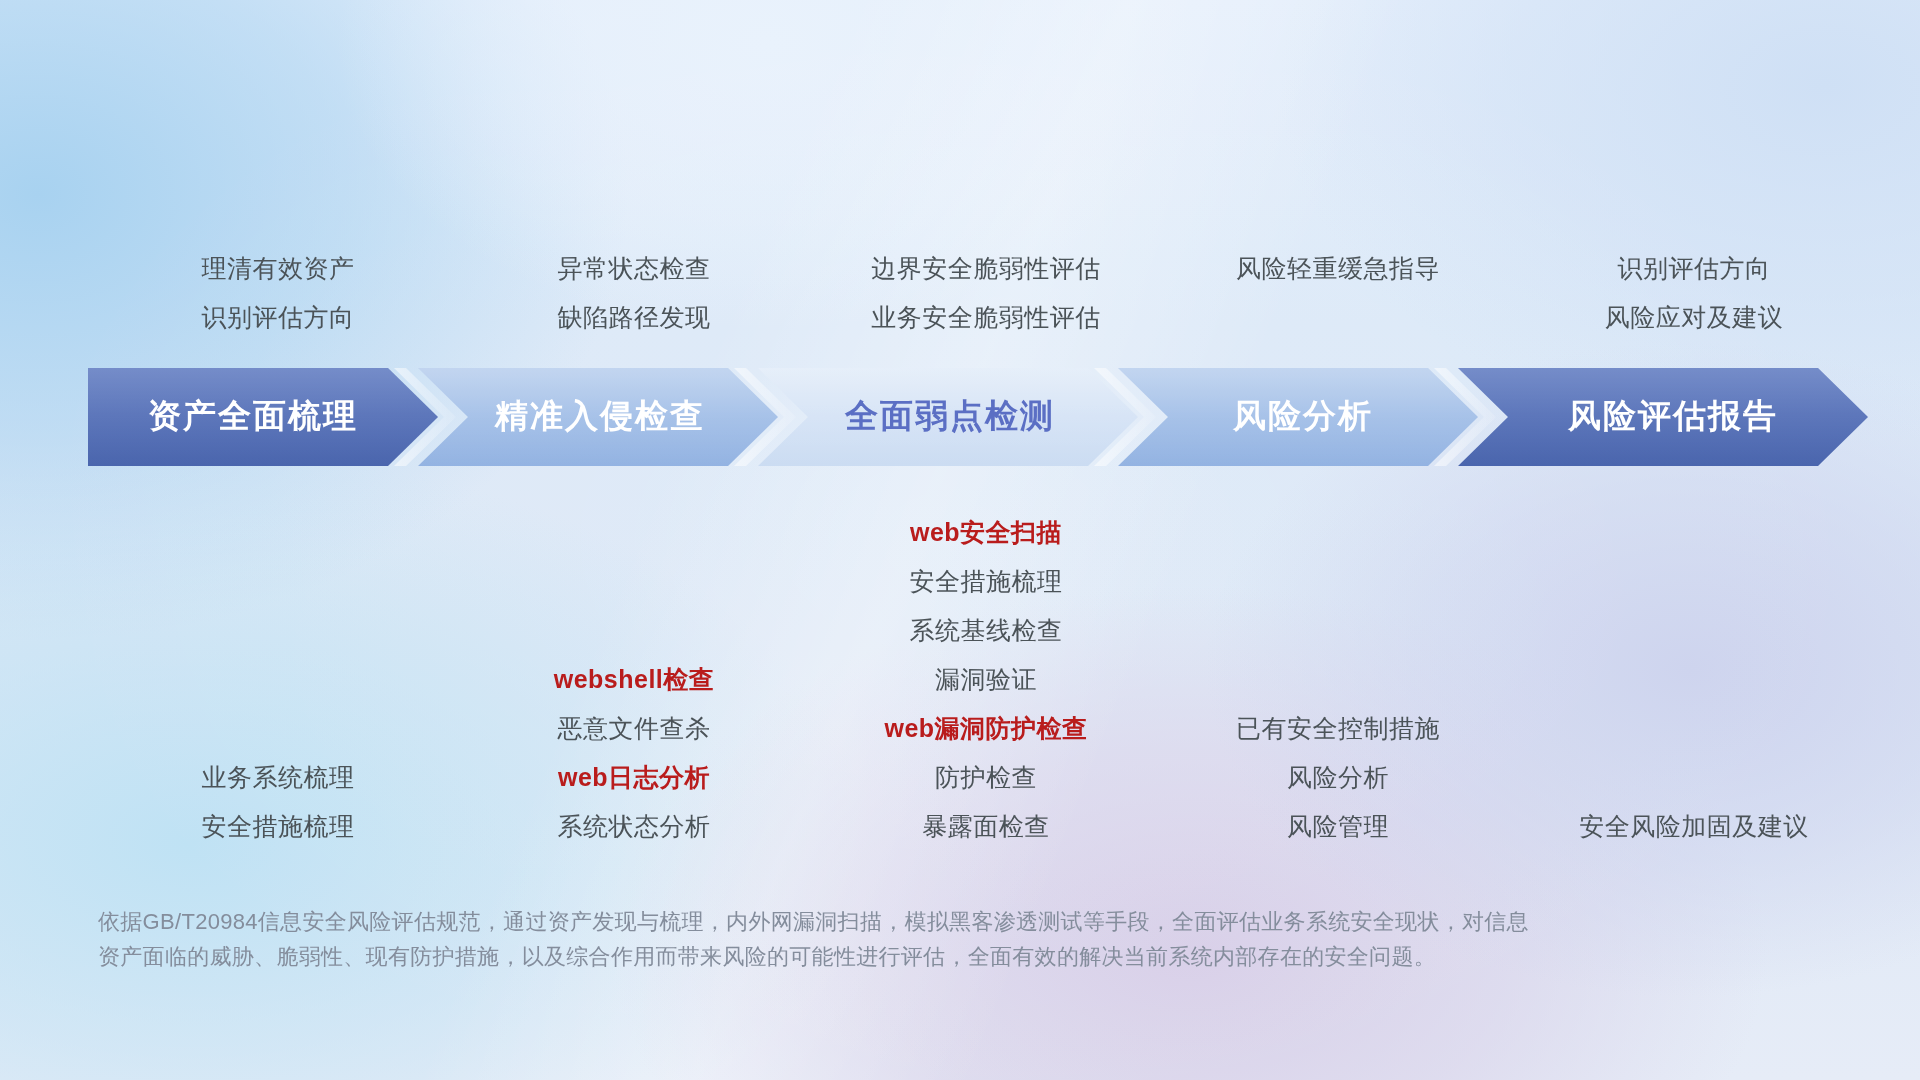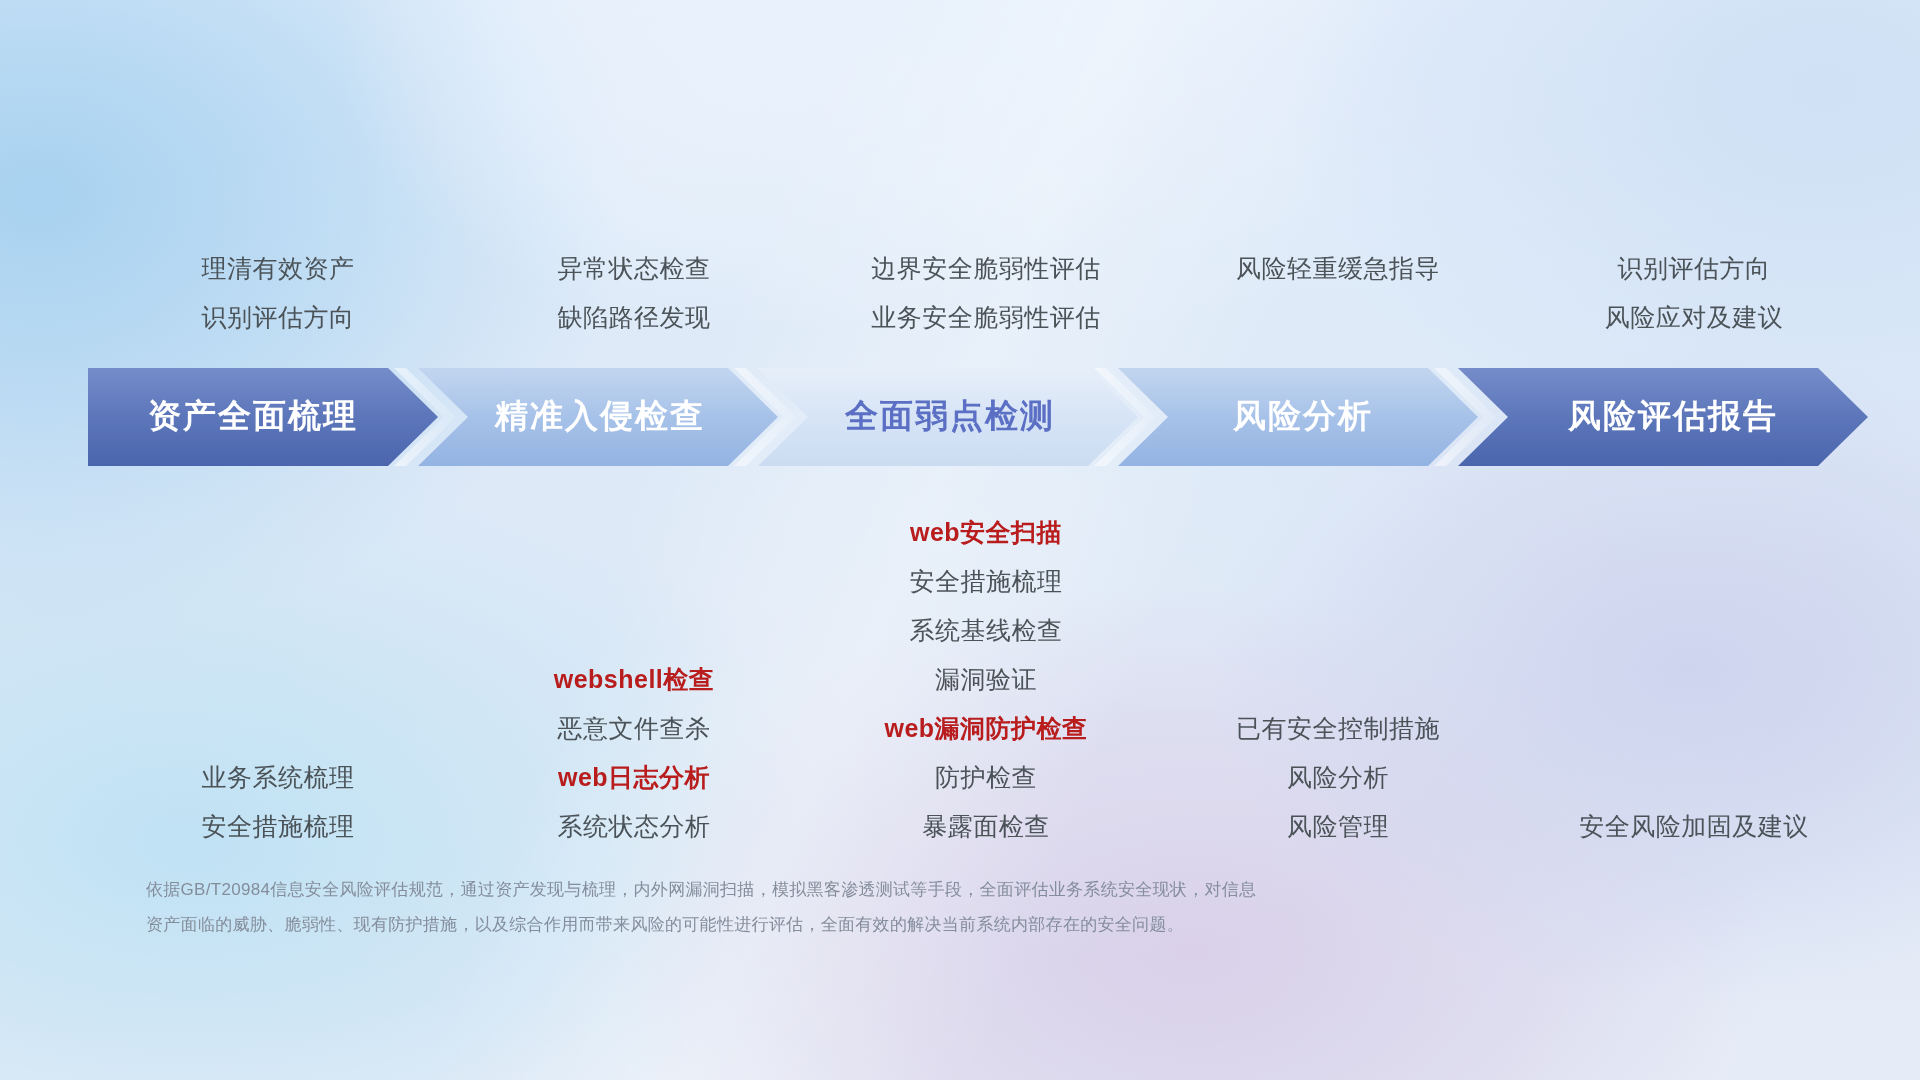--- a/index.html
+++ b/index.html
@@ -120,27 +120,26 @@
     text-anchor: middle;
   }
   .step-label.on-dark { fill: #ffffff; }
   .step-label.on-light-white { fill: #ffffff; }
   .step-label.on-light-blue { fill: #5b6fc4; }
 
   
   #footer-note {
     position: absolute;
     left: 98px;
-    top: 872px;
+    top: 904px;
     width: 1640px;
     color: #848d9c;
-    font-size: 17px;
+    font-size: 22px;
     line-height: 35px;
     letter-spacing: 0.3px;
-    margin-left: 48px;
   }
   #footer-note p { margin: 0; }
 </style>
 </head>
 <body>
 
 <div id="stage">
 
   <div class="bg-layer bg-base"></div>
   <div class="bg-layer bg-blob-a"></div>

